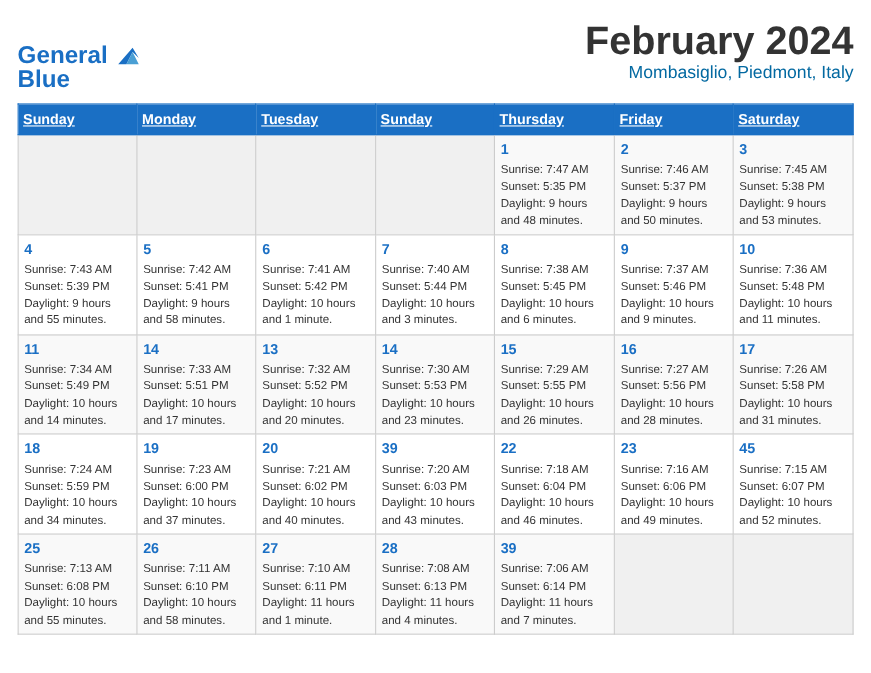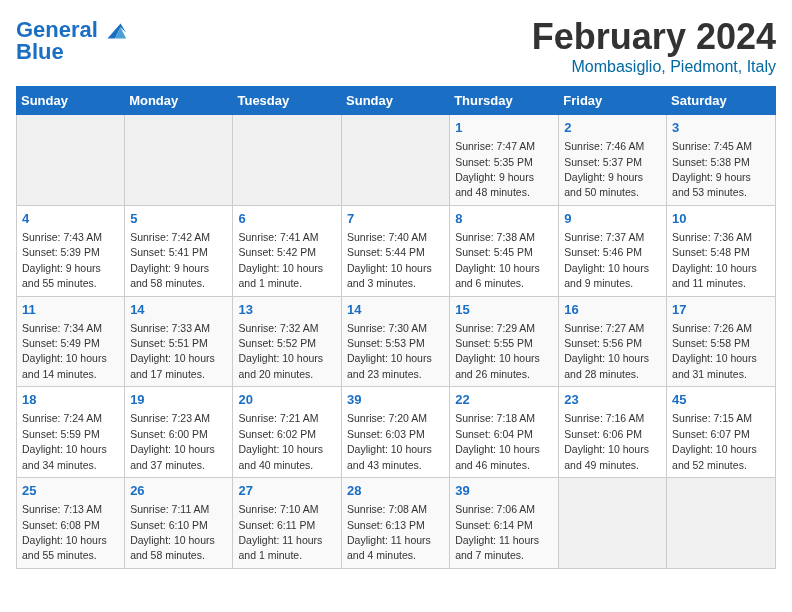--- a/index.html
+++ b/index.html
@@ -12,21 +12,21 @@
     }
     .header-area {
       display: flex;
       align-items: flex-start;
       justify-content: space-between;
       margin-bottom: 10px;
     }
     .logo {
       display: flex;
       align-items: center;
-      margin-top: 0;
+      margin-top: 20px;
     }
     .logo-text {
       font-size: 22px;
       font-weight: bold;
       color: #333;
       line-height: 1.1;
     }
     .logo-text span {
       color: #1a6fc4;
     }
@@ -48,20 +48,21 @@
       color: #0369a1;
     }
     table {
       width: 100%;
       border-collapse: collapse;
       font-size: 11px;
     }
     thead tr {
       background-color: #1a6fc4;
       color: #fff;
+      text-decoration: underline;
     }
     thead th {
       padding: 6px 4px;
       text-align: left;
       font-size: 13px;
       font-weight: bold;
       border: 1px solid #1a6fc4;
     }
     tbody td {
       border: 1px solid #ccc;

